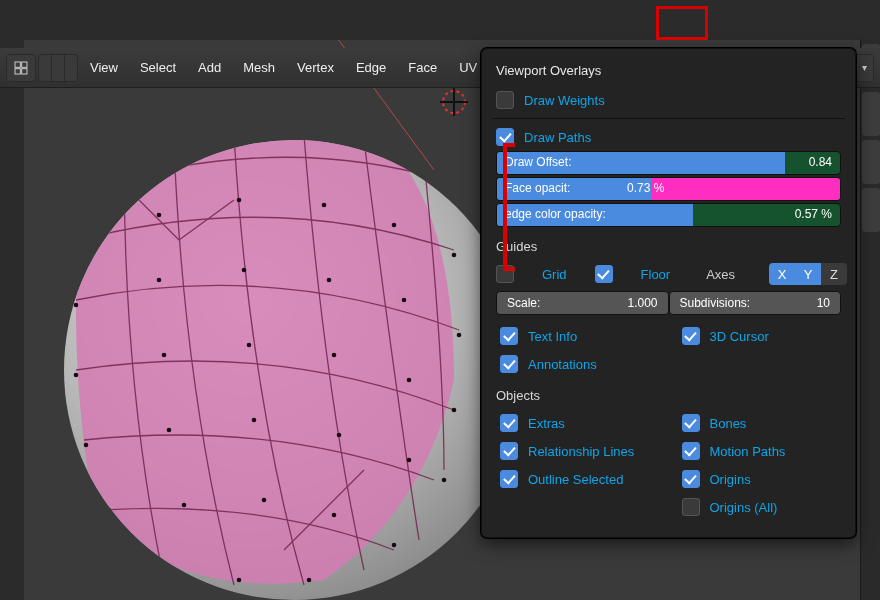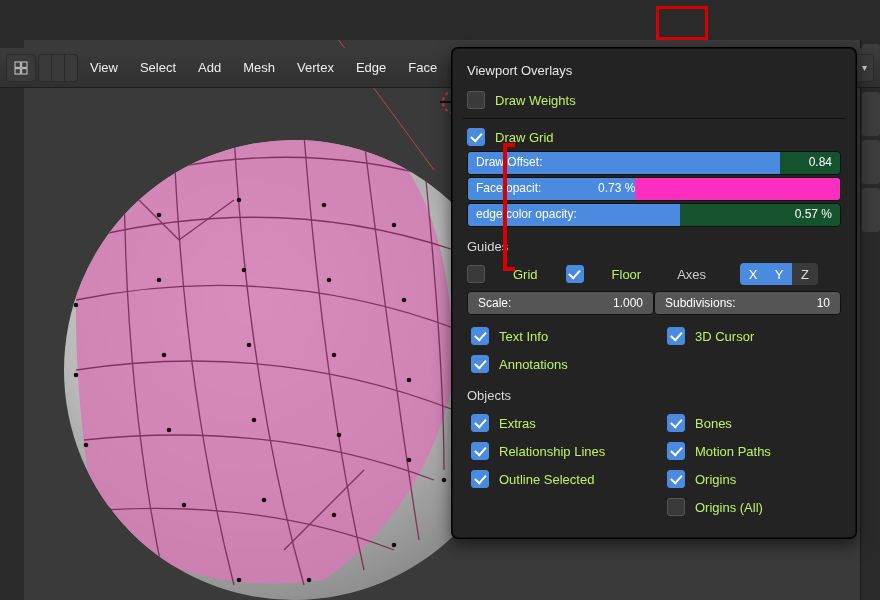--- a/index.html
+++ b/index.html
@@ -59,40 +59,40 @@
 
   
   .rail {
     position: absolute; top: 40px; right: 0; width: 20px; bottom: 0;
     background: #2a2a2a; border-left: 1px solid #1b1b1b;
   }
   .rail-tab { width: 18px; height: 44px; margin: 4px 1px; background: #3d3d3d; border-radius: 3px; }
 
   
   .popover {
-    position: absolute; right: 24px; top: 48px; width: 404px;
+    position: absolute; right: 24px; top: 48px; width: 375px;
     background: #232323; border: 1px solid #111; border-radius: 6px;
     box-shadow: 0 0 0 1px #000, 0 6px 18px rgba(0,0,0,.6);
     z-index: 8; padding: 8px 10px 16px 10px; margin-left: 12px;
   }
   .popover h1 { font-size: 13px; font-weight: 500; color: #e7e7e7; padding: 6px 4px 10px 4px; }
   .popover h2 { font-size: 13px; font-weight: 400; color: #d8d8d8; padding: 10px 4px 6px 4px; }
 
   .row { display:flex; align-items:center; gap:10px; padding: 3px 4px; }
   .checkbox {
     width: 18px; height: 18px; border-radius: 3px; border: 1px solid #555;
     display:inline-flex; align-items:center; justify-content:center;
     background: #3a3a3a; cursor: pointer; flex-shrink: 0;
   }
   .checkbox.checked { background: #4a8be0; border-color: #4a8be0; }
   .checkbox.checked::after {
     content:''; width:9px; height:5px; border-left:2px solid #fff; border-bottom:2px solid #fff;
     transform: rotate(-48deg) translate(1px,-1px);
   }
-  .cklabel { color: #bef264; text-align: center; }
+  .cklabel { color: #0ea5e9; text-align: center; }
 
   
   .sliderbar {
     display:flex; align-items:center; height: 24px; margin: 2px 4px;
     border: 1px solid #111; border-radius: 4px; overflow: hidden;
     background: #14532d; position: relative;
   }
   .sliderbar .fill {
     position:absolute; left:0; top:0; bottom:0; background:#4a8be0;
   }
@@ -341,21 +341,21 @@
 
     <div class="row">
       <span id="ck-weights" class="checkbox"></span>
       <span class="cklabel">Draw Weights</span>
     </div>
 
     <div style="height:1px;background:#111;margin:6px 0"></div>
 
     <div class="row">
       <span id="ck-xray" class="checkbox checked"></span>
-      <span class="cklabel">Draw Grid</span>
+      <span class="cklabel">Draw Paths</span>
     </div>
 
     <div id="s-offset" class="sliderbar">
       <div class="fill" style="width: 84%;"></div>
       <span class="lbl">Draw Offset:</span>
       <span class="val">0.84</span>
     </div>
     <div id="s-face" class="sliderbar">
       <div class="fill" style="width: 45%;"></div>
         <div class="sec-fill" style="left: 45%; width: 55%; background: rgb(255, 46, 193);"></div>

